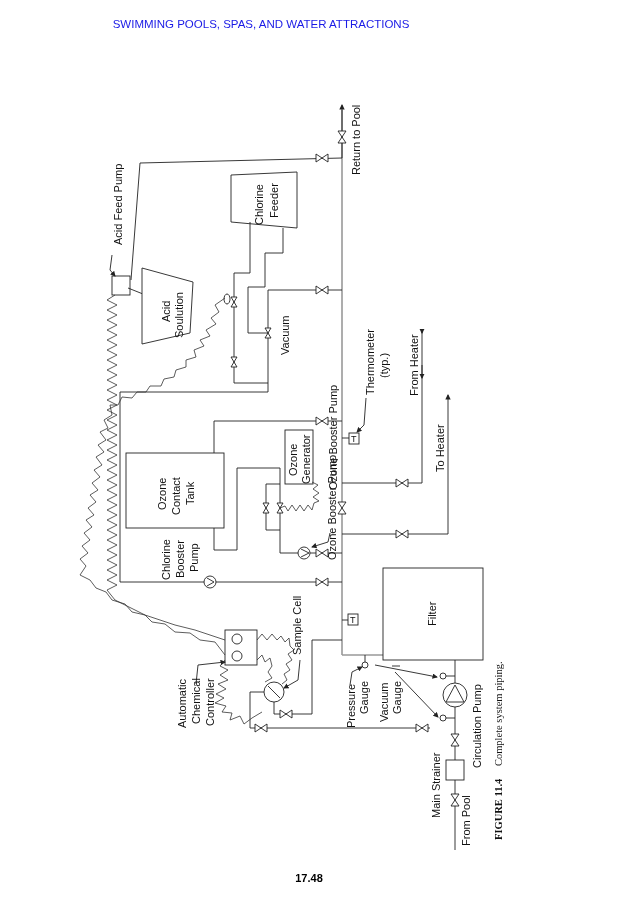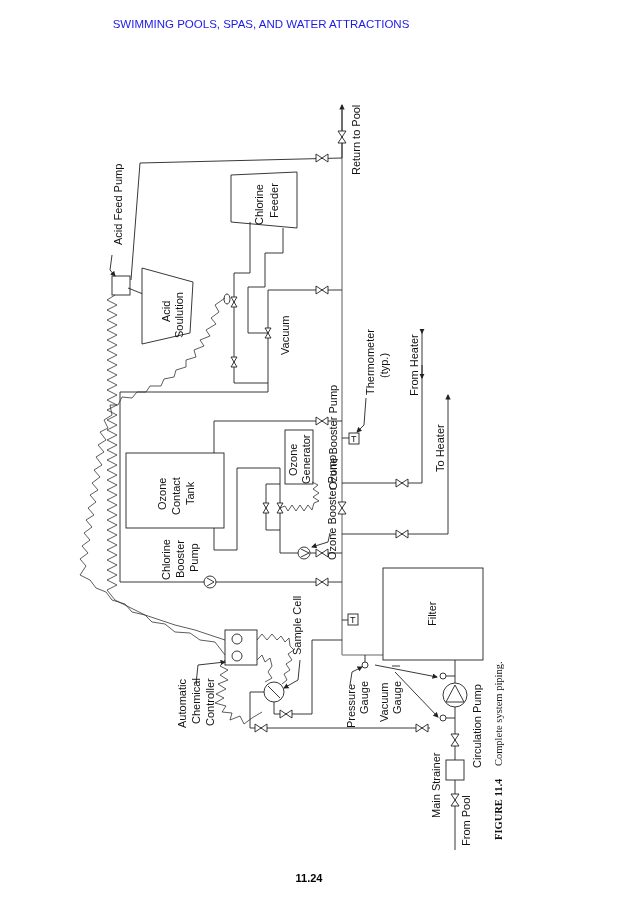--- a/index.html
+++ b/index.html
@@ -179,13 +179,13 @@
   <text transform="translate(440,818) rotate(-90)">Main Strainer</text>
   <use href="#valveV" x="455" y="800"></use>
   <text transform="translate(470,846) rotate(-90)">From Pool</text>
 
   <text class="serif" transform="translate(502,840) rotate(-90)">
     <tspan font-weight="bold">FIGURE 11.4</tspan>
     <tspan dx="10">Complete system piping.</tspan>
   </text>
 </svg>
 
-<div class="pagenum">11.24</div>
+<div class="pagenum">17.48</div>
 
 </body></html>

